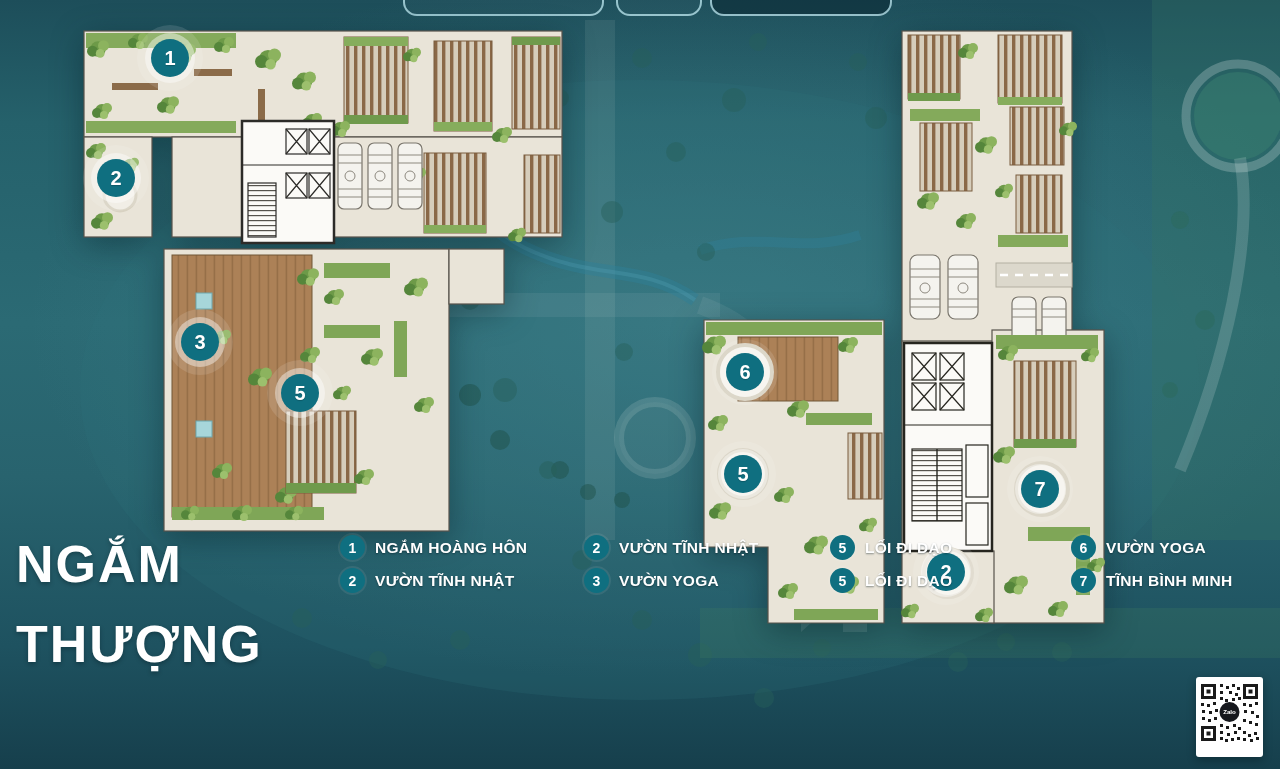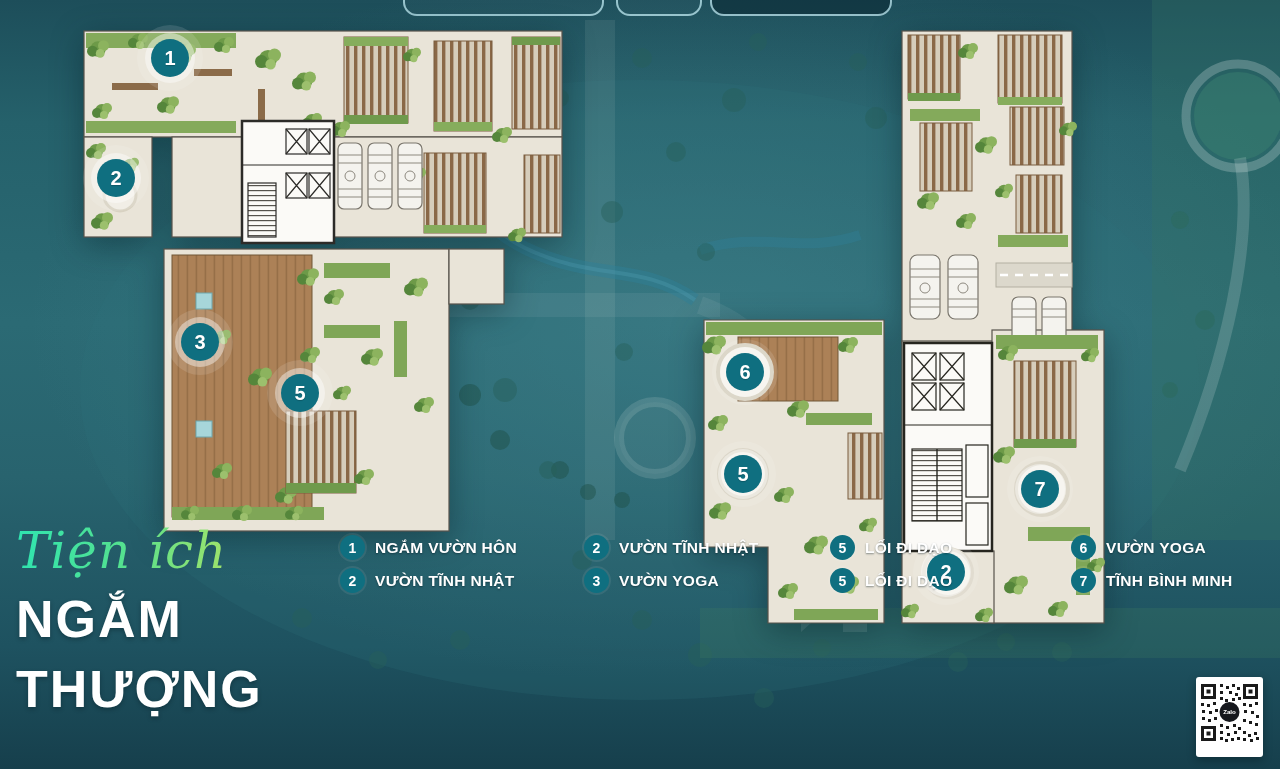--- a/index.html
+++ b/index.html
@@ -43,21 +43,21 @@
     color:#43e0a0;letter-spacing:1px;
   }
   @supports ((-webkit-background-clip:text) or (background-clip:text)){
     .title-script{
       background:linear-gradient(90deg,#2fe4b0 0%,#56e18e 45%,#b9e35e 100%);
       -webkit-background-clip:text;background-clip:text;color:transparent;
     }
   }
   .title-big{color:#fff;font-weight:700;font-size:52px;letter-spacing:2px;line-height:1.0;
     margin-top:14px;text-shadow:0 2px 4px rgba(0,20,26,.35);}
-  .title-big.second{margin-top:18px;text-align:center;}
+  .title-big.second{margin-top:28px;text-align:center;}
   
   .qr-card{position:absolute;left:1196px;top:677px;width:67px;height:80px;background:#fff;
     border-radius:3px;box-shadow:0 3px 8px rgba(0,20,26,.4);padding:0;}
 </style>
 </head>
 <body>
 
 <div class="stage">
 
   <svg width="1280" height="769" style="position:absolute;left:0;top:0;">
@@ -383,21 +383,21 @@
   <div class="marker" style="left:200px;top:342px;">3</div>
   <div class="marker" style="left:300px;top:393px;">5</div>
   <div class="marker" style="left:745px;top:372px;">6</div>
   <div class="marker" style="left:743px;top:474px;">5</div>
   <div class="marker" style="left:1040px;top:489px;">7</div>
   <div class="marker" style="left:946px;top:572px;">2</div>
 
   <div class="legend-col" style="left:340px;top:535px;">
     <div class="legend-item">
       <span class="legend-num">1</span>
-      <span class="legend-label">NGẮM VƯỜN HÔN</span>
+      <span class="legend-label">NGẮM HOÀNG HÔN</span>
     </div>
     <div class="legend-item">
       <span class="legend-num">2</span>
       <span class="legend-label">VƯỜN TĨNH NHẬT</span>
     </div>
   </div>
   <div class="legend-col" style="left:584px;top:535px;">
     <div class="legend-item">
       <span class="legend-num">2</span>
       <span class="legend-label">VƯỜN TĨNH NHẬT</span>
@@ -422,21 +422,20 @@
       <span class="legend-num">6</span>
       <span class="legend-label">VƯỜN YOGA</span>
     </div>
     <div class="legend-item">
       <span class="legend-num">7</span>
       <span class="legend-label">TĨNH BÌNH MINH</span>
     </div>
   </div>
 
   <div class="title">
-    <div class="title-script">Tiện ích</div>
     <div class="title-big">NGẮM</div>
     <div class="title-big second">THƯỢNG</div>
   </div>
 
   <div class="qr-card">
     <svg width="67" height="80" viewBox="0 0 67 80">
       <g fill="#1a1a1a">
 
         <rect x="5" y="7" width="15" height="15"></rect>
           <rect x="8" y="10" width="9" height="9" fill="#fff"></rect>

